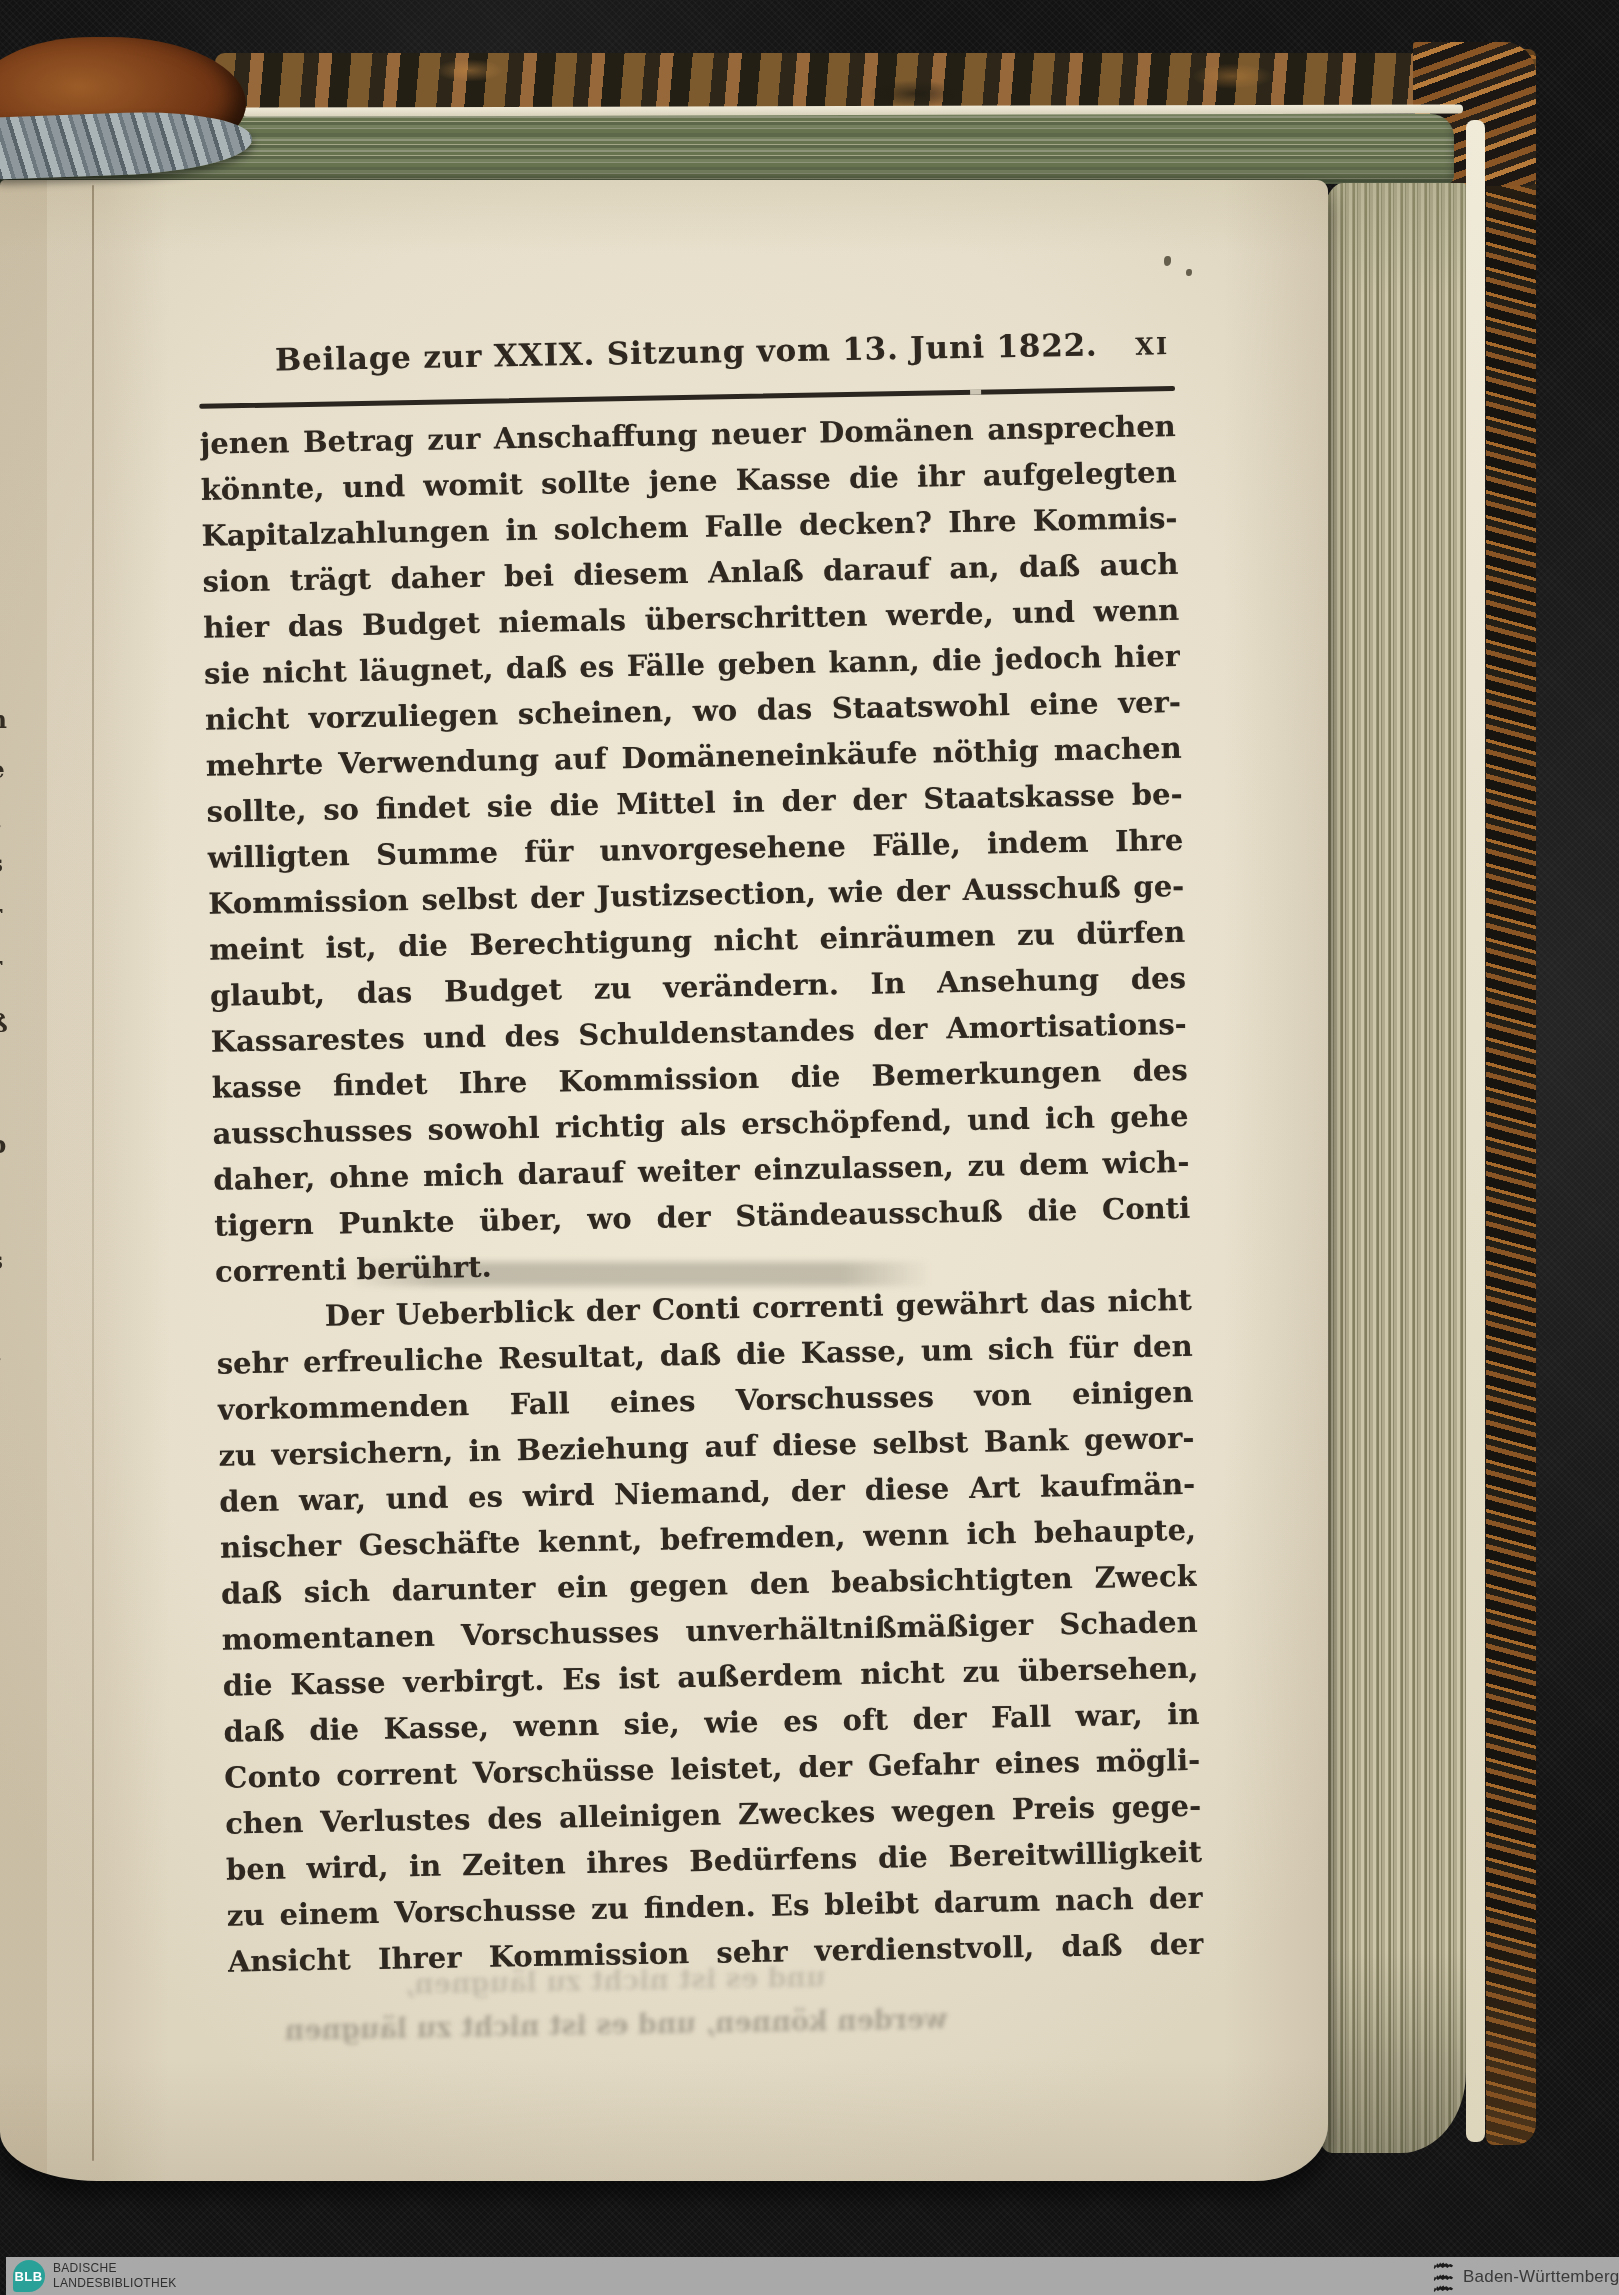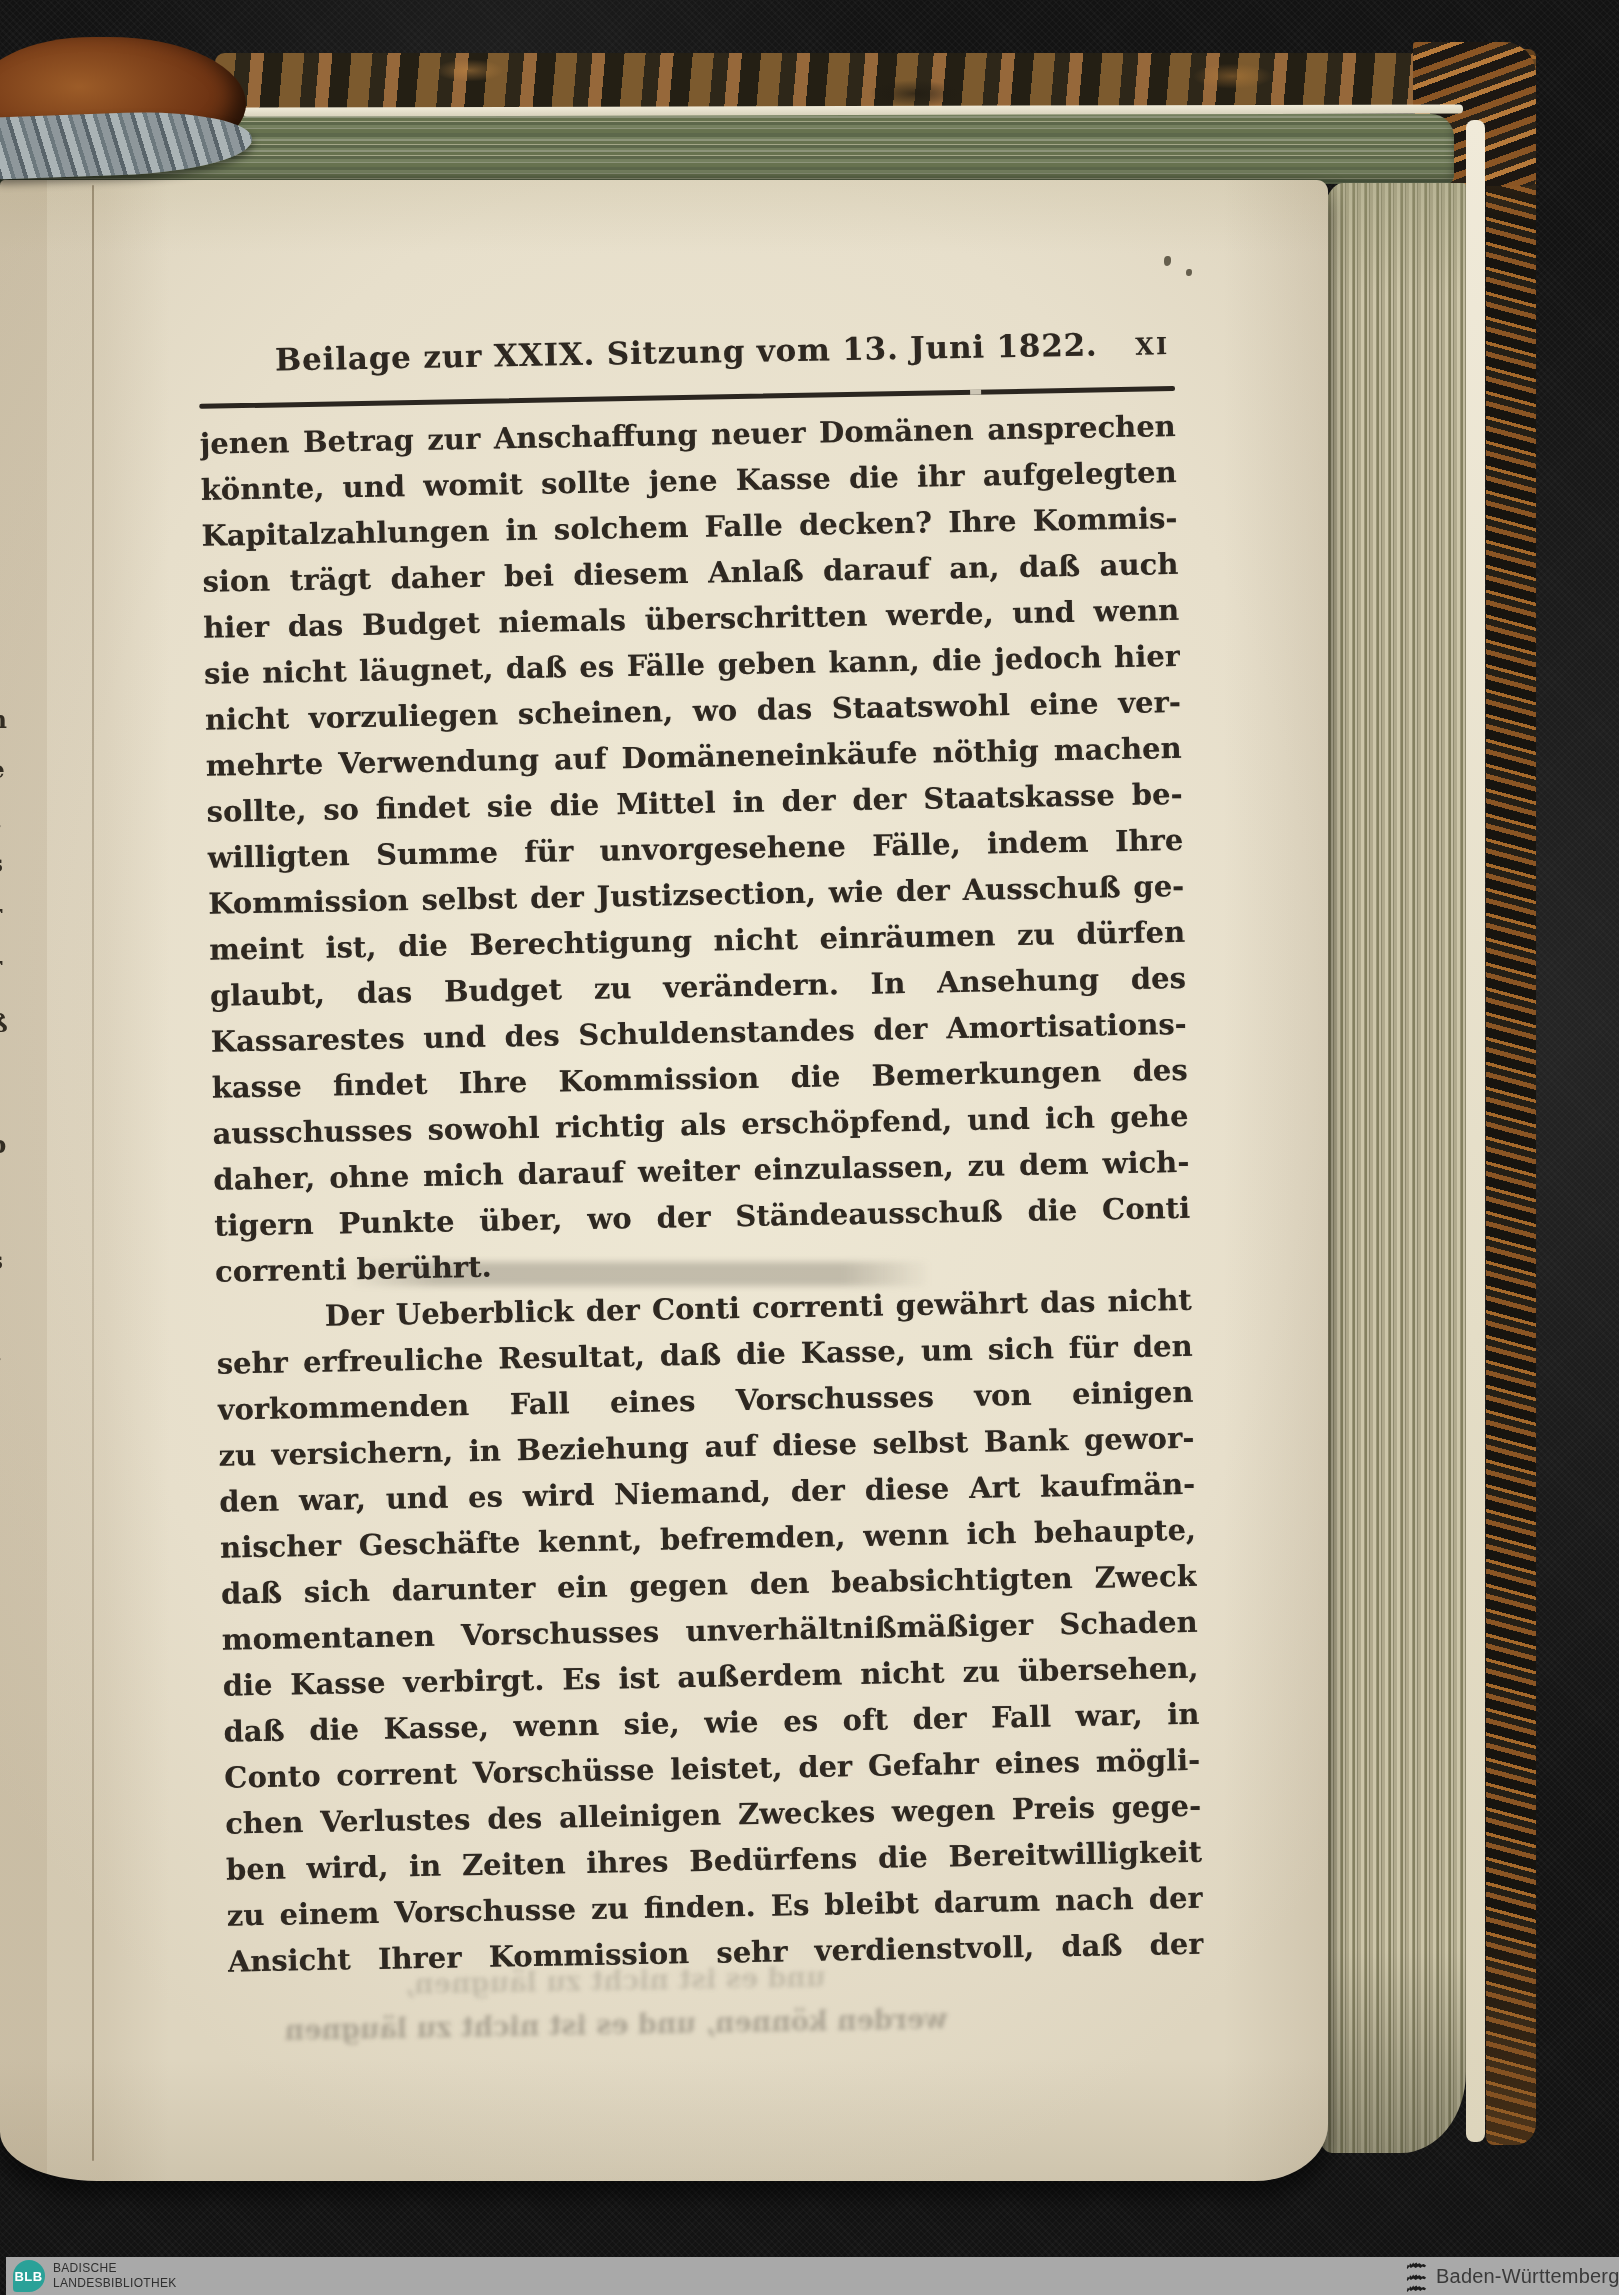--- a/index.html
+++ b/index.html
@@ -135,21 +135,21 @@
   .blb-logo{
     position:absolute;left:6.5px;top:3.2px;width:32px;height:32px;background:#2aa198;
     border-radius:50% 50% 50% 12%;color:#fff;font-weight:700;font-size:13px;
     display:flex;align-items:center;justify-content:center;letter-spacing:0.4px;
   }
   .blb-text{position:absolute;left:47px;top:4px;color:#2f2f2f;font-weight:400;
     font-size:12px;line-height:15.4px;letter-spacing:0.3px;}
   .bw-group{position:absolute;right:6.5px;top:0;height:39px;display:flex;align-items:center;gap:8px;}
   .lions{display:flex;flex-direction:column;gap:1.6px;}
   .lions svg{display:block;}
-  .bw-name{color:#3a3a3a;font-size:20px;font-weight:500;letter-spacing:0.2px;}
+  .bw-name{color:#3a3a3a;font-size:17px;font-weight:500;letter-spacing:0.2px;}
 </style>
 </head>
 <body>
 
 <div class="stage">
 
   <div class="corner-marble"></div>
   <div class="board-edge"></div>
   <div class="top-marble"></div>
   <div class="edge-white-line"></div>

